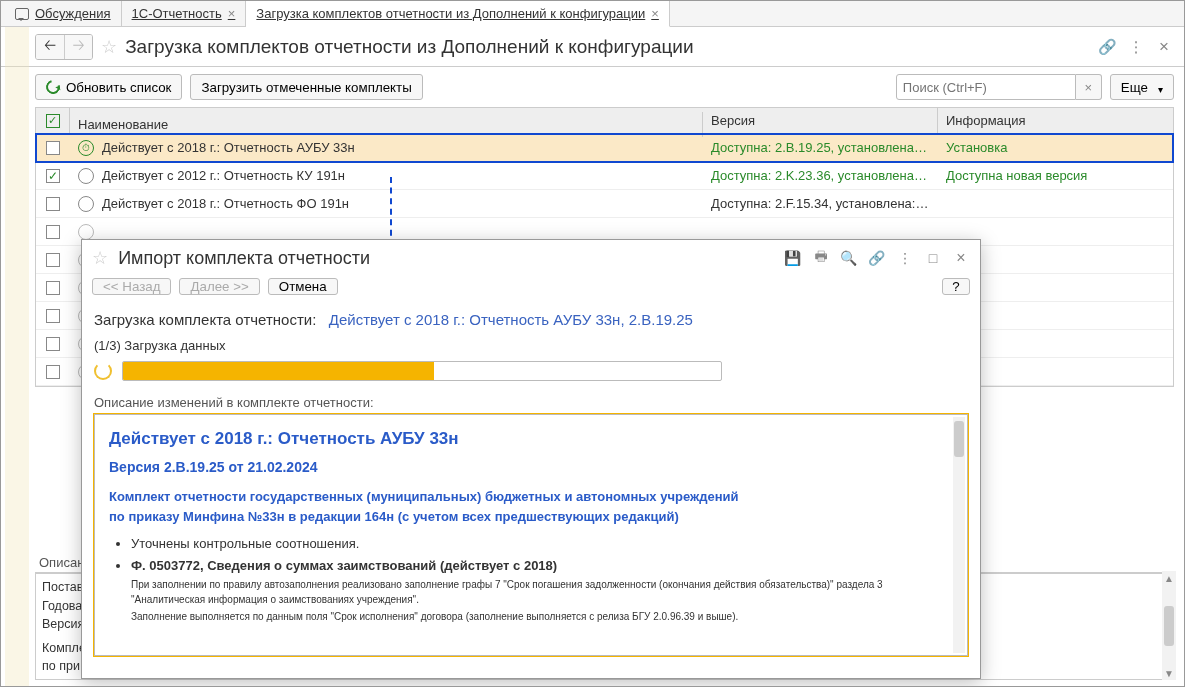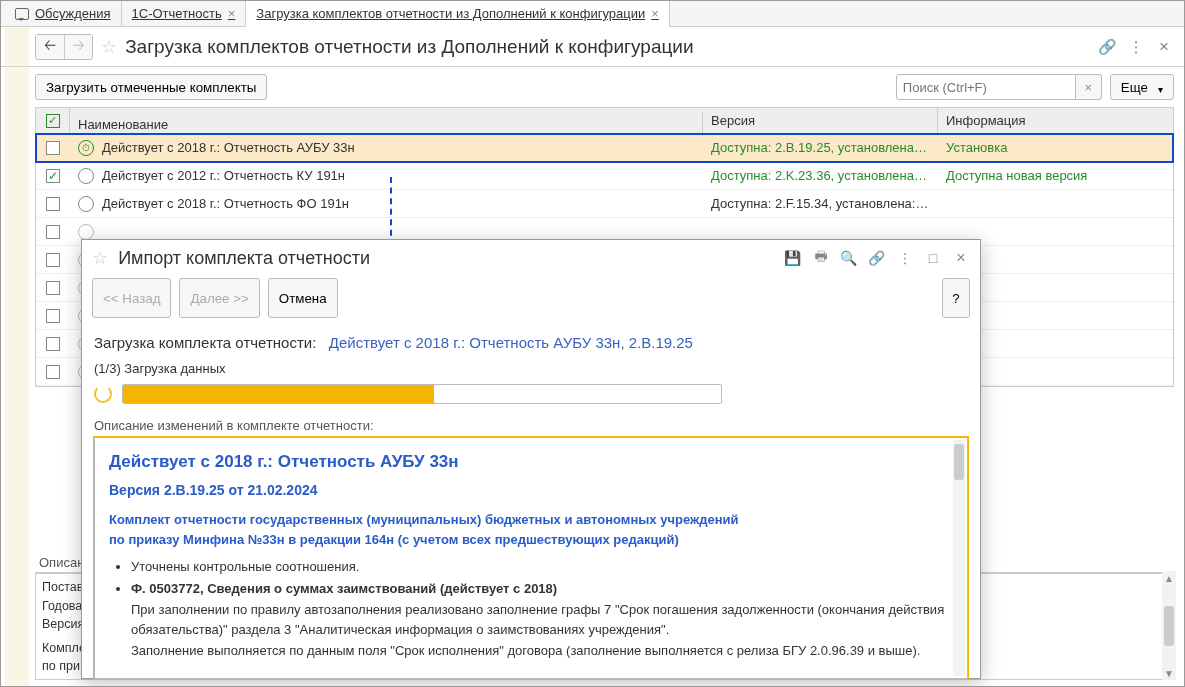--- a/index.html
+++ b/index.html
@@ -81,42 +81,42 @@
   
   .modal { position:absolute; left:80px; top:238px; width:900px; height:440px; background:#fff; border:1px solid #999; box-shadow:0 4px 18px rgba(0,0,0,.25); }
   .mhdr { display:flex; align-items:center; height:36px; padding:0 10px; gap:10px; }
   .mhdr .star { font-size:18px; color:#ccc; }
   .mtitle { font-size:18px; color:#333; flex:1; }
   .mtools { display:flex; gap:10px; align-items:center; }
   .mtoolico { width:18px; height:18px; display:flex; align-items:center; justify-content:center; color:#888; font-size:14px; cursor:pointer; }
   .mclose { font-size:16px; }
 
   .mbtns { display:flex; gap:8px; padding:2px 10px 8px 10px; align-items:center; }
-  .mbtns .btn { height:40px;justify-content:center; }
+  .mbtns .btn { height:17px;justify-content:center; }
   .btn.disabled { color:#aaa; cursor:default; }
   .helpbtn { margin-left:auto; width:28px; justify-content:center; }
 
   .mbody { padding:0 12px; }
   .loadlabel { font-size:15px;margin-top:8px; }
   .loadlink { color:#3a63c0; }
   .stepline { margin-top:10px; font-size:13px; }
   .progrow { display:flex; align-items:center; gap:10px; margin-top:8px; }
   .spin { width:18px;height:18px;border:2px solid #f0c030;border-top-color:transparent;border-radius:50%; animation:spin 1s linear infinite;}
   @keyframes spin{to{transform:rotate(360deg)}}
   .progbar { flex:0 0 600px; height:20px; border:1px solid #bbb; border-radius:2px; background:#fff; overflow:hidden; }
   .progfill { height:100%; background:#f5b400; width:52%; }
 
   .changeslbl { margin-top:14px; font-size:13px; color:#555; }
   .changesbox { margin-top:4px; border:1px solid #bbb; outline:1px solid #f5b400; height:242px; overflow:auto; padding:8px 14px 8px 14px; position:relative; }
   .changesbox h3 { color:#2a5bc8; font-size:17px; margin:6px 0 10px 0; font-weight:bold; }
   .changesbox h4 { color:#2a5bc8; font-size:14px; margin:0 0 12px 0; font-weight:bold; }
   .changesbox .bluepara { color:#2a5bc8; font-size:13px; font-weight:bold; line-height:1.5; margin-bottom:8px;}
   .changesbox ul { margin:4px 0 16px 22px; padding:0; }
   .changesbox li { margin:2px 0; font-size:13px; line-height:1.5; }
-  .changesbox .sub { margin-left:0; margin-top:2px; font-size:13px; line-height:1.5;}
+  .changesbox .sub { margin-left:0; margin-top:2px; font-size:10px; line-height:1.5;}
   .cbscroll { position:absolute; right:2px; top:2px; bottom:2px; width:12px; background:#f2f2f2;}
   .cbscroll .thumb{position:absolute; top:4px; left:1px; width:10px; height:36px; background:#ccc; border-radius:3px;}
 
   .leftgutter { position:absolute; left:4px; top:26px; bottom:0; width:24px; background:#f0e6b8; opacity:.35; }
 </style>
 </head>
 <body>
 
 <div class="app">
   <div class="leftgutter"></div>
@@ -147,20 +147,24 @@
     </div>
     <span class="star">☆</span>
     <span class="pagetitle">Загрузка комплектов отчетности из Дополнений к конфигурации</span>
     <span class="spacer"></span>
     <span class="hdricon">🔗</span>
     <span class="hdricon">⋮</span>
     <span class="hdricon hdrclose">×</span>
   </div>
 
   <div class="toolbar">
+    <button class="btn">
+      <span class="refresh-ico"></span>
+      <span>Обновить список</span>
+    </button>
     <button class="btn">
       <span>Загрузить отмеченные комплекты</span>
     </button>
     <span class="spacer"></span>
     <div class="searchgrp">
       <input class="search" placeholder="Поиск (Ctrl+F)" style="">
       <div class="clrsearch">×</div>
     </div>
     <button class="btn morebtn">
       <span>Еще</span>

